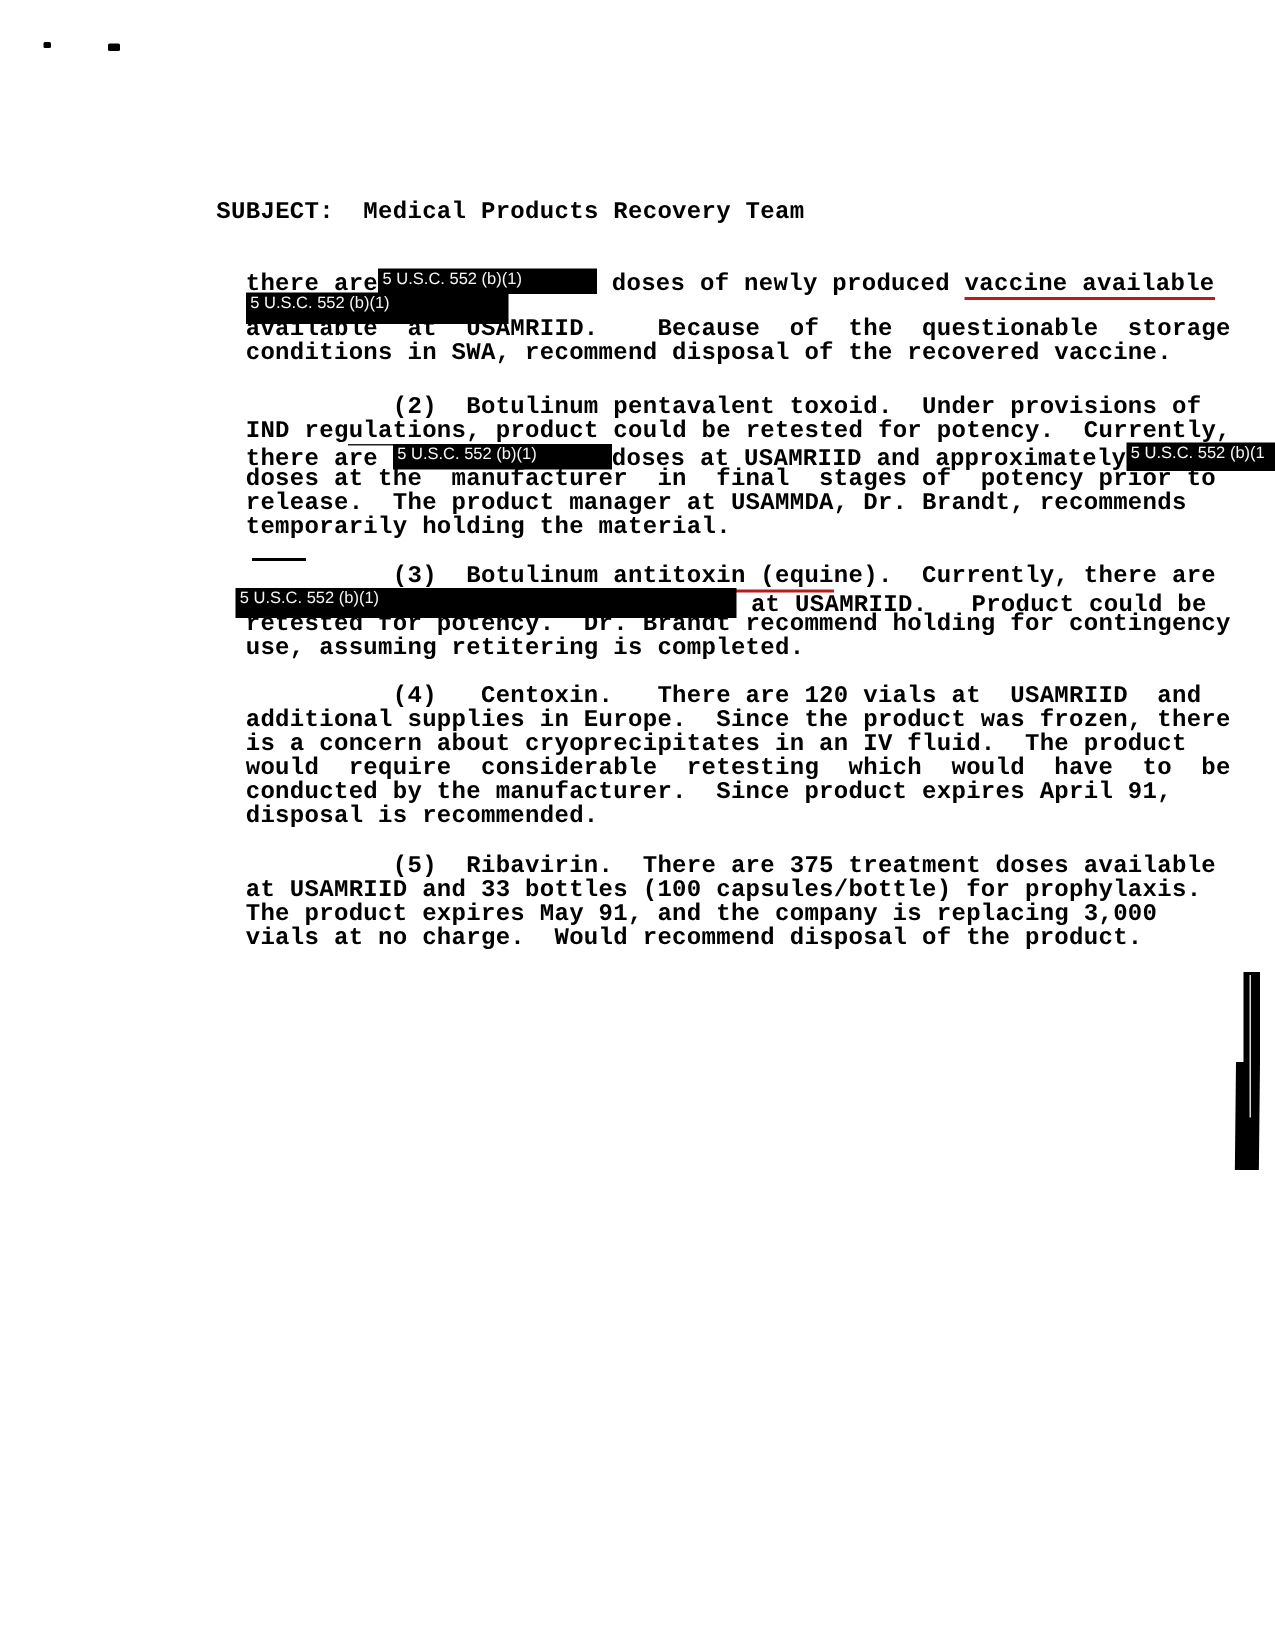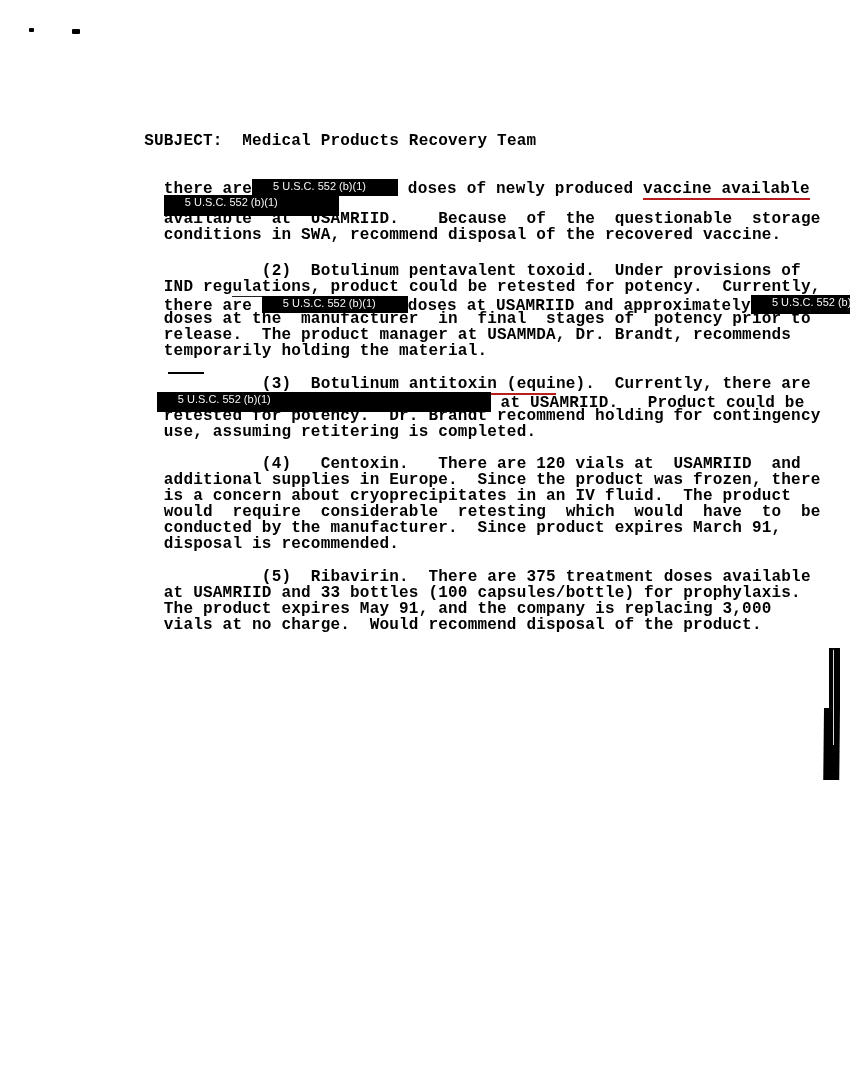--- a/index.html
+++ b/index.html
@@ -27,21 +27,21 @@
     vertical-align:-3px;
   }
   .rlabel{
     display:block;
     font-family:"Liberation Sans","DejaVu Sans",sans-serif;
     font-weight:normal;
     font-size:11px;
     line-height:14px;
     letter-spacing:0px;
     color:#f5f5f5;
-    padding-left:21px;
+    padding-left:3px;
     white-space:nowrap;
   }
   .r1{width:146px;height:17px;vertical-align:-3px;}
   .r2{width:175px;height:21px;vertical-align:-6px;}
   .r3a{width:146px;height:17px;vertical-align:-3px;}
   .r3b{width:157px;height:19px;vertical-align:-4px;}
   .r4{width:334px;height:20px;vertical-align:-5px;margin-left:-7px;}
   .ul{border-bottom:2px solid #b91c1c;}
   .ul-thin{border-bottom:1px solid #222;}
   .artifact{position:absolute;background:#000;}
@@ -118,21 +118,21 @@
     <div class="line" style="top:456px;">
       <span>additional supplies in Europe.  Since the product was frozen, there</span>
     </div>
     <div class="line" style="top:472px;">
       <span>is a concern about cryoprecipitates in an IV fluid.  The product</span>
     </div>
     <div class="line" style="top:488px;">
       <span>would  require  considerable  retesting  which  would  have  to  be</span>
     </div>
     <div class="line" style="top:504px;">
-      <span>conducted by the manufacturer.  Since product expires March 91,</span>
+      <span>conducted by the manufacturer.  Since product expires April 91,</span>
     </div>
     <div class="line" style="top:520px;">
       <span>disposal is recommended.</span>
     </div>
   </div>
 
   <div>
     <div class="line" style="top:553px;">
       <span>          (5)  Ribavirin.  There are 375 treatment doses available</span>
     </div>

